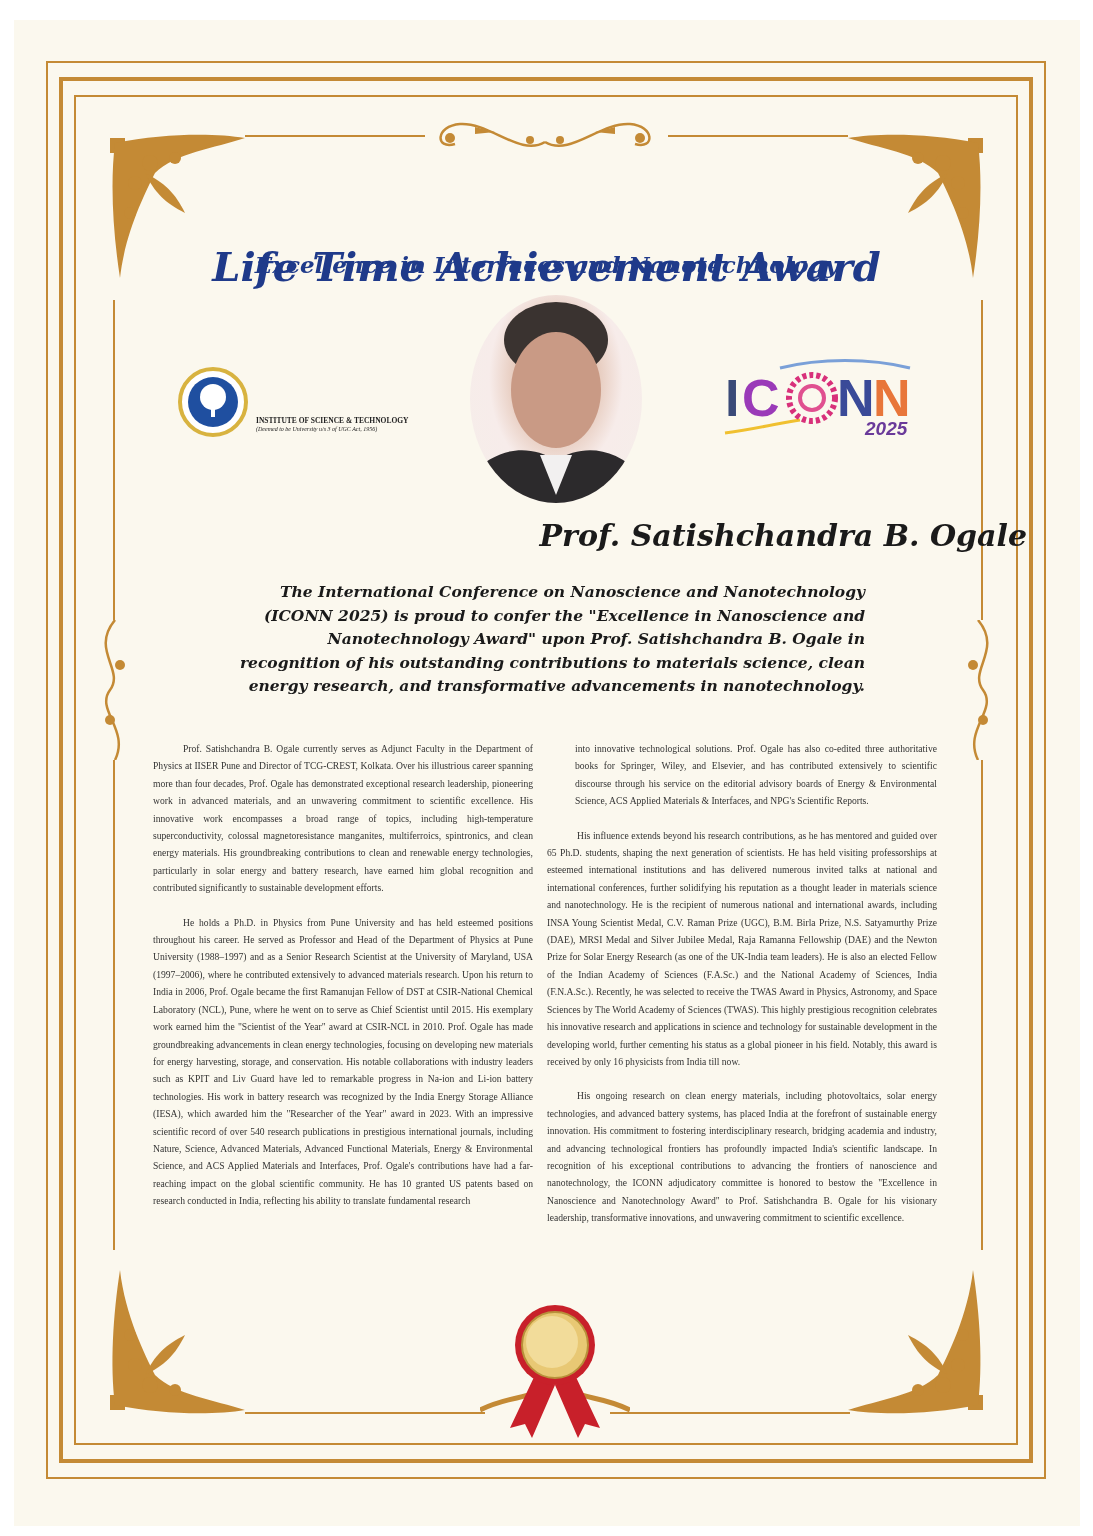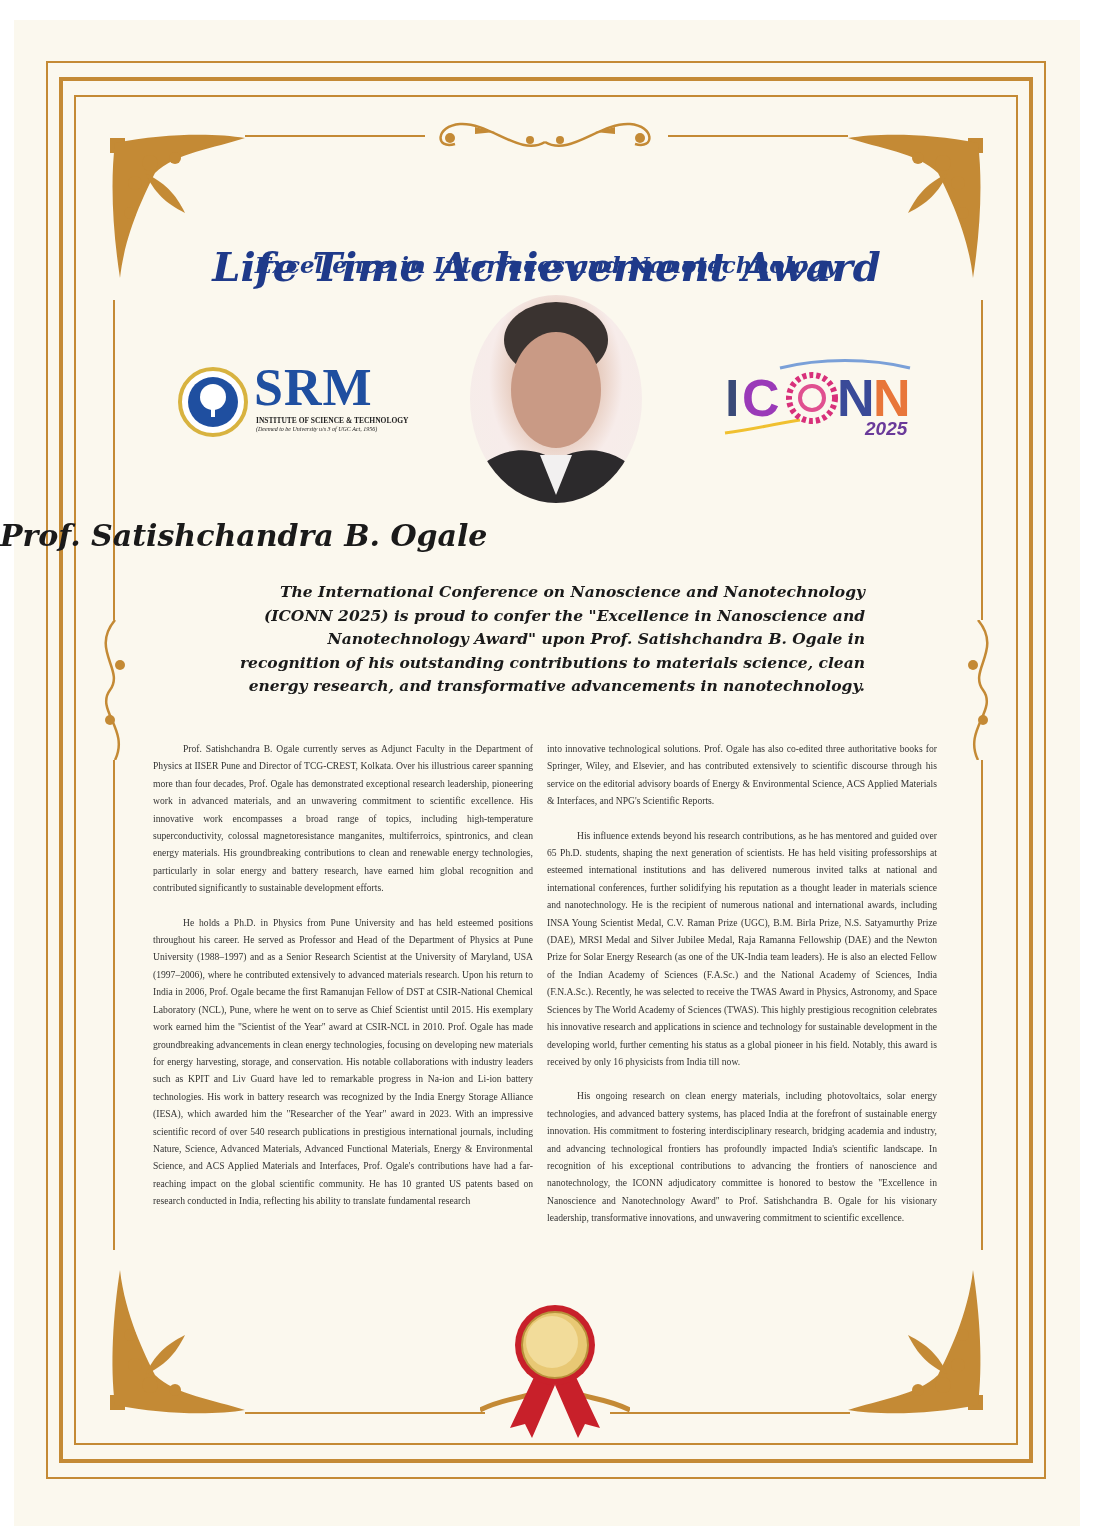--- a/index.html
+++ b/index.html
@@ -11,25 +11,25 @@
   .b3 { left: 74px; top: 95px; width: 944px; height: 1350px; border-width: 2px; }
   .hline { position: absolute; height: 2px; background: #c48a35; }
   .vline { position: absolute; width: 2px; background: #c48a35; }
   .corner { position: absolute; width: 150px; height: 150px; }
   .title { position: absolute; left: 0; width: 1093px; text-align: center; color: #1f3a8a; font-style: italic; font-weight: bold; font-family: "DejaVu Serif", serif; }
   .t1 { top: 195px; font-size: 40px; margin-top: 48px; }
   .t2 { top: 251px; font-size: 23px; }
   .photo { position: absolute; left: 470px; top: 295px; width: 172px; height: 208px; border-radius: 50%; overflow: hidden; background: radial-gradient(ellipse at 50% 40%, #f1d3c4 0%, #e3c4b4 30%, #f7ecea 55%, #f5eee9 100%); }
   .srm { position: absolute; left: 178px; top: 362px; width: 240px; height: 85px; }
   .iconn { position: absolute; left: 720px; top: 358px; width: 200px; height: 85px; }
-  .name { position: absolute; top: 518px; left: 0; width: 979px; text-align: left; font-size: 30px; font-style: italic; font-weight: bold; color: #1a1a1a; font-family: "DejaVu Serif", serif; }
+  .name { position: absolute; top: 518px; left: 0; width: 979px; text-align: right; font-size: 30px; font-style: italic; font-weight: bold; color: #1a1a1a; font-family: "DejaVu Serif", serif; padding-left: 48px; }
   .citation { position: absolute; top: 580px; left: 225px; width: 640px; text-align: right; font-style: italic; font-size: 15.5px; line-height: 23.5px; color: #1a1a1a; font-family: "DejaVu Serif", serif; font-weight: bold; }
   .col { position: absolute; top: 740px; width: 380px; font-size: 9.6px; line-height: 17.4px; color: #333; text-align: justify; font-family: "Liberation Serif", serif; }
   .col p { margin: 0 0 17px 0; text-indent: 30px; }
-  .col p.cont { text-indent: 0; }
+  .col p.cont { text-indent: 0; margin-left: 28px; }
   .colL { left: 153px; }
   .colR { left: 547px; width: 390px; }
   .seal { position: absolute; left: 480px; top: 1300px; width: 150px; height: 150px; }
 </style>
 </head>
 <body>
 
 <div class="paper"></div>
 
 <div class="line b1"></div>
@@ -127,21 +127,20 @@
 <div class="title t1">Life Time Achievement Award</div>
 <div class="title t2">Excellence in Interfaces and Nanotechnology</div>
 
 <div class="srm">
   <svg width="70" height="70" viewBox="0 0 70 70" style="position:absolute; left:0; top:5px;">
     <circle cx="35" cy="35" r="33" fill="#fff" stroke="#d8b340" stroke-width="4"></circle>
     <circle cx="35" cy="35" r="25" fill="#1f4fa0"></circle>
     <circle cx="35" cy="30" r="13" fill="#fff"></circle>
     <rect x="33" y="38" width="4" height="12" fill="#fff"></rect>
   </svg>
-  <div style="position:absolute; left:76px; top:-4px; font-size:52px; font-weight:bold; color:#1f4fa0; font-family:'Liberation Serif', serif; letter-spacing:1px;">SRM</div>
   <div style="position:absolute; left:78px; top:54px; font-size:7.5px; font-weight:bold; color:#222; white-space:nowrap;">INSTITUTE OF SCIENCE &amp; TECHNOLOGY</div>
   <div style="position:absolute; left:78px; top:64px; font-size:6px; font-style:italic; color:#222; white-space:nowrap;">(Deemed to be University u/s 3 of UGC Act, 1956)</div>
 </div>
 
 <div class="photo">
   <svg width="172" height="208" viewBox="0 0 172 208">
     <ellipse cx="86" cy="45" rx="52" ry="38" fill="#3a3330"></ellipse>
     <ellipse cx="86" cy="95" rx="45" ry="58" fill="#c99a85"></ellipse>
     <path d="M0 208 L0 180 C30 150 60 150 86 165 C112 150 142 150 172 180 L172 208 Z" fill="#2c2a2c"></path>
     <path d="M70 160 L86 200 L102 160 Z" fill="#f2f0f0"></path>

